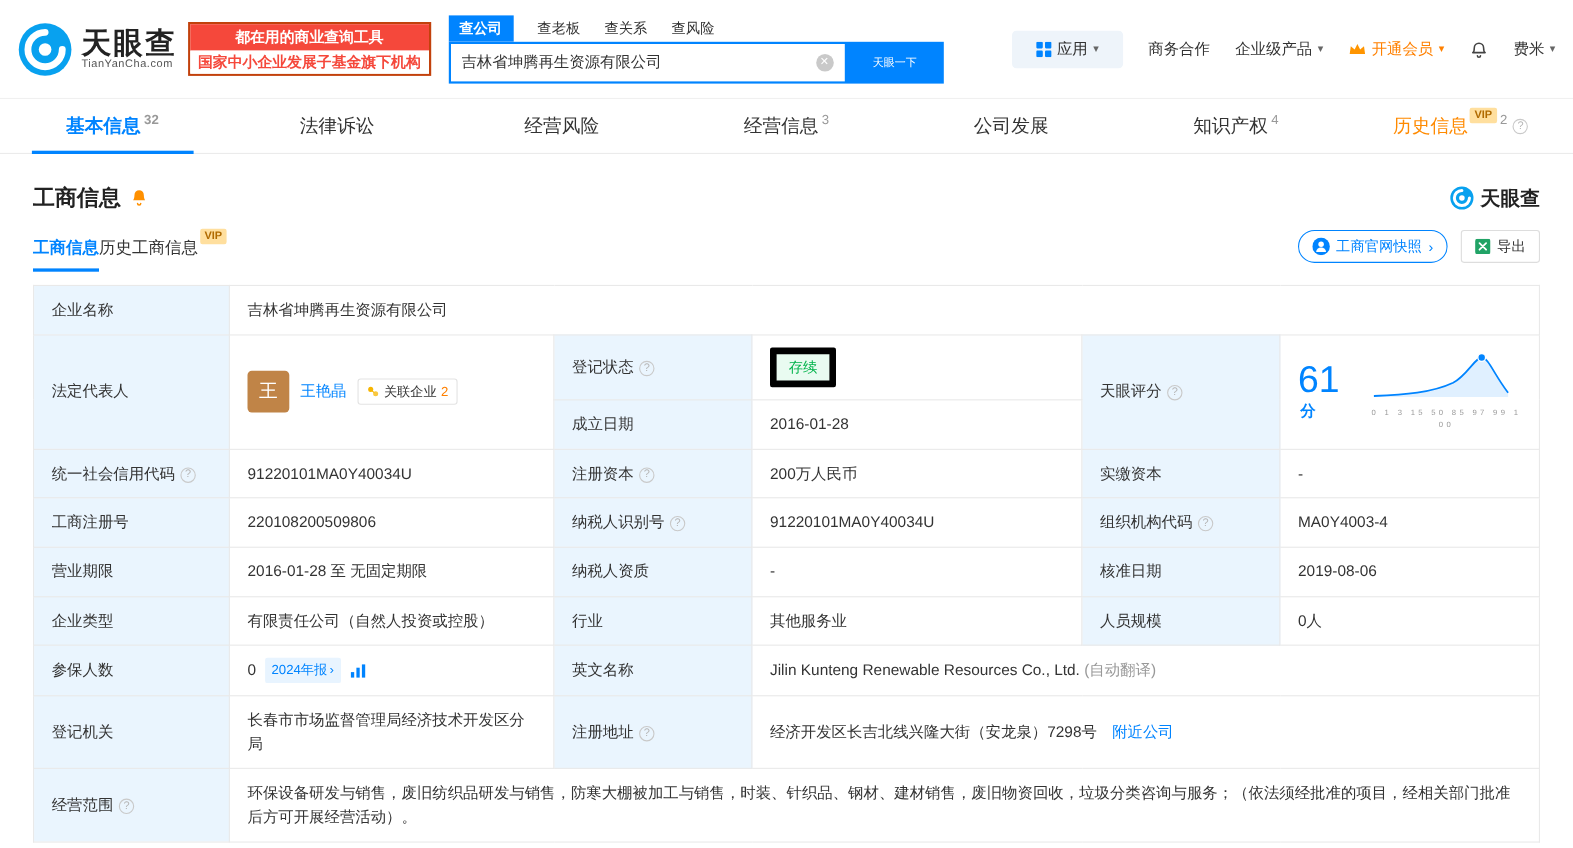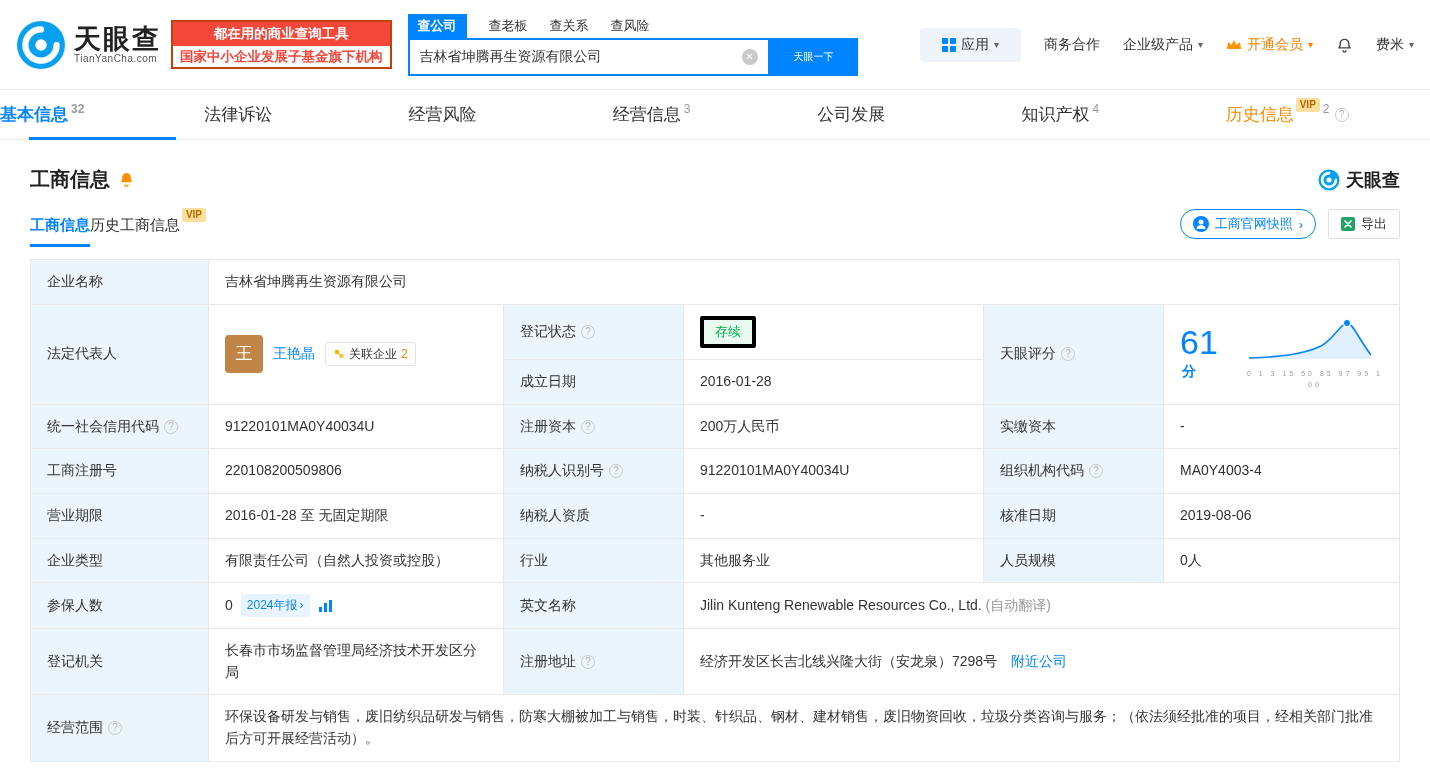--- a/index.html
+++ b/index.html
@@ -26,21 +26,21 @@
   .sbtn{width:88px;height:38px;background:#0084ff;color:#fff;border:none;font-size:10px;cursor:pointer;font-family:inherit}
   .menu{margin-left:auto;display:flex;align-items:center;gap:23px;white-space:nowrap}
   .mitem{display:flex;align-items:center;gap:5px;cursor:pointer;color:#333}
   .apps{background:#eef4fa;border-radius:4px;padding:8px 22px}
   .caret{font-size:10px;color:#666}
   .vipm{color:#ff8000}
   .vipm .caret{color:#ff8000}
 
   
   .nav{height:50px;display:flex;border-bottom:1px solid #ebebeb}
-  .ntab{flex:1;display:flex;align-items:center;justify-content:flex-start;font-size:17px;color:#333;position:relative;cursor:pointer}
+  .ntab{flex:1;display:flex;align-items:center;justify-content:center;font-size:17px;color:#333;position:relative;cursor:pointer}
   .ntab .cnt{font-size:12px;color:#999;margin-left:3px;position:relative;top:-6px}
   .ntab.on{color:#0084ff;font-weight:700}
   .ntab.on::after{content:"";position:absolute;left:14%;right:14%;bottom:-1px;height:3px;background:#0084ff}
   .ntab.hist{color:#ff8a00}
   .vipbadge{display:inline-block;background:#ffdf9e;color:#b06a00;font-size:10px;font-weight:700;padding:1px 4px;border-radius:2px;line-height:1.2}
   .ntab .vipbadge{position:relative;top:-10px;margin-left:2px}
   .q{display:inline-block;width:14px;height:14px;border:1px solid #c9c9c9;border-radius:50%;color:#b5b5b5;font-size:10px;line-height:12px;text-align:center;margin-left:5px;vertical-align:1px;cursor:pointer;font-weight:400}
 
   
   .content{padding:0 30px}
@@ -60,21 +60,21 @@
 
   
   table.info{width:100%;border-collapse:collapse;table-layout:fixed;margin-top:12px}
   .info td{border:1px solid #e9e9e9;padding:11px 16px;vertical-align:middle;line-height:1.55;color:#333;word-break:break-all}
   td.lbl{background:#eaf5fe}
   .link{color:#0084ff;cursor:pointer}
   .rep{display:flex;align-items:center;gap:10px}
   .avatar{width:38px;height:38px;border-radius:4px;background:#c08447;color:#fff;font-size:17px;display:flex;align-items:center;justify-content:center;flex:0 0 38px}
   .tag{display:inline-flex;align-items:center;gap:4px;border:1px solid #e3e3e3;border-radius:3px;padding:2px 7px;font-size:12px;color:#333;cursor:pointer;background:#fff}
   .tag .tc{color:#ff8000}
-  .status{display:inline-block;border:4px solid #000000;background:#e9fbf1;color:#00b34a;font-size:13px;padding:2px 11px;border-radius:2px}
+  .status{display:inline-block;border:6px solid #000000;background:#e9fbf1;color:#00b34a;font-size:13px;padding:2px 11px;border-radius:2px}
   .score{display:flex;align-items:center;gap:18px}
   .score-num{font-size:34px;font-weight:400;color:#0084ff;line-height:1}
   .score-unit{font-size:14px;color:#0084ff;font-weight:700;margin-left:2px}
   .axis{font-size:7px;color:#999;letter-spacing:3px;margin-top:1px;text-align:center}
   .badge-blue{display:inline-flex;align-items:center;gap:2px;background:#e8f4ff;color:#0084ff;font-size:12px;padding:2px 6px;border-radius:2px;cursor:pointer}
   .gray{color:#999}
   .ins{display:flex;align-items:center;gap:8px}
   .addr-link{color:#0084ff;margin-left:10px;cursor:pointer;white-space:nowrap}
 </style>
 </head>

